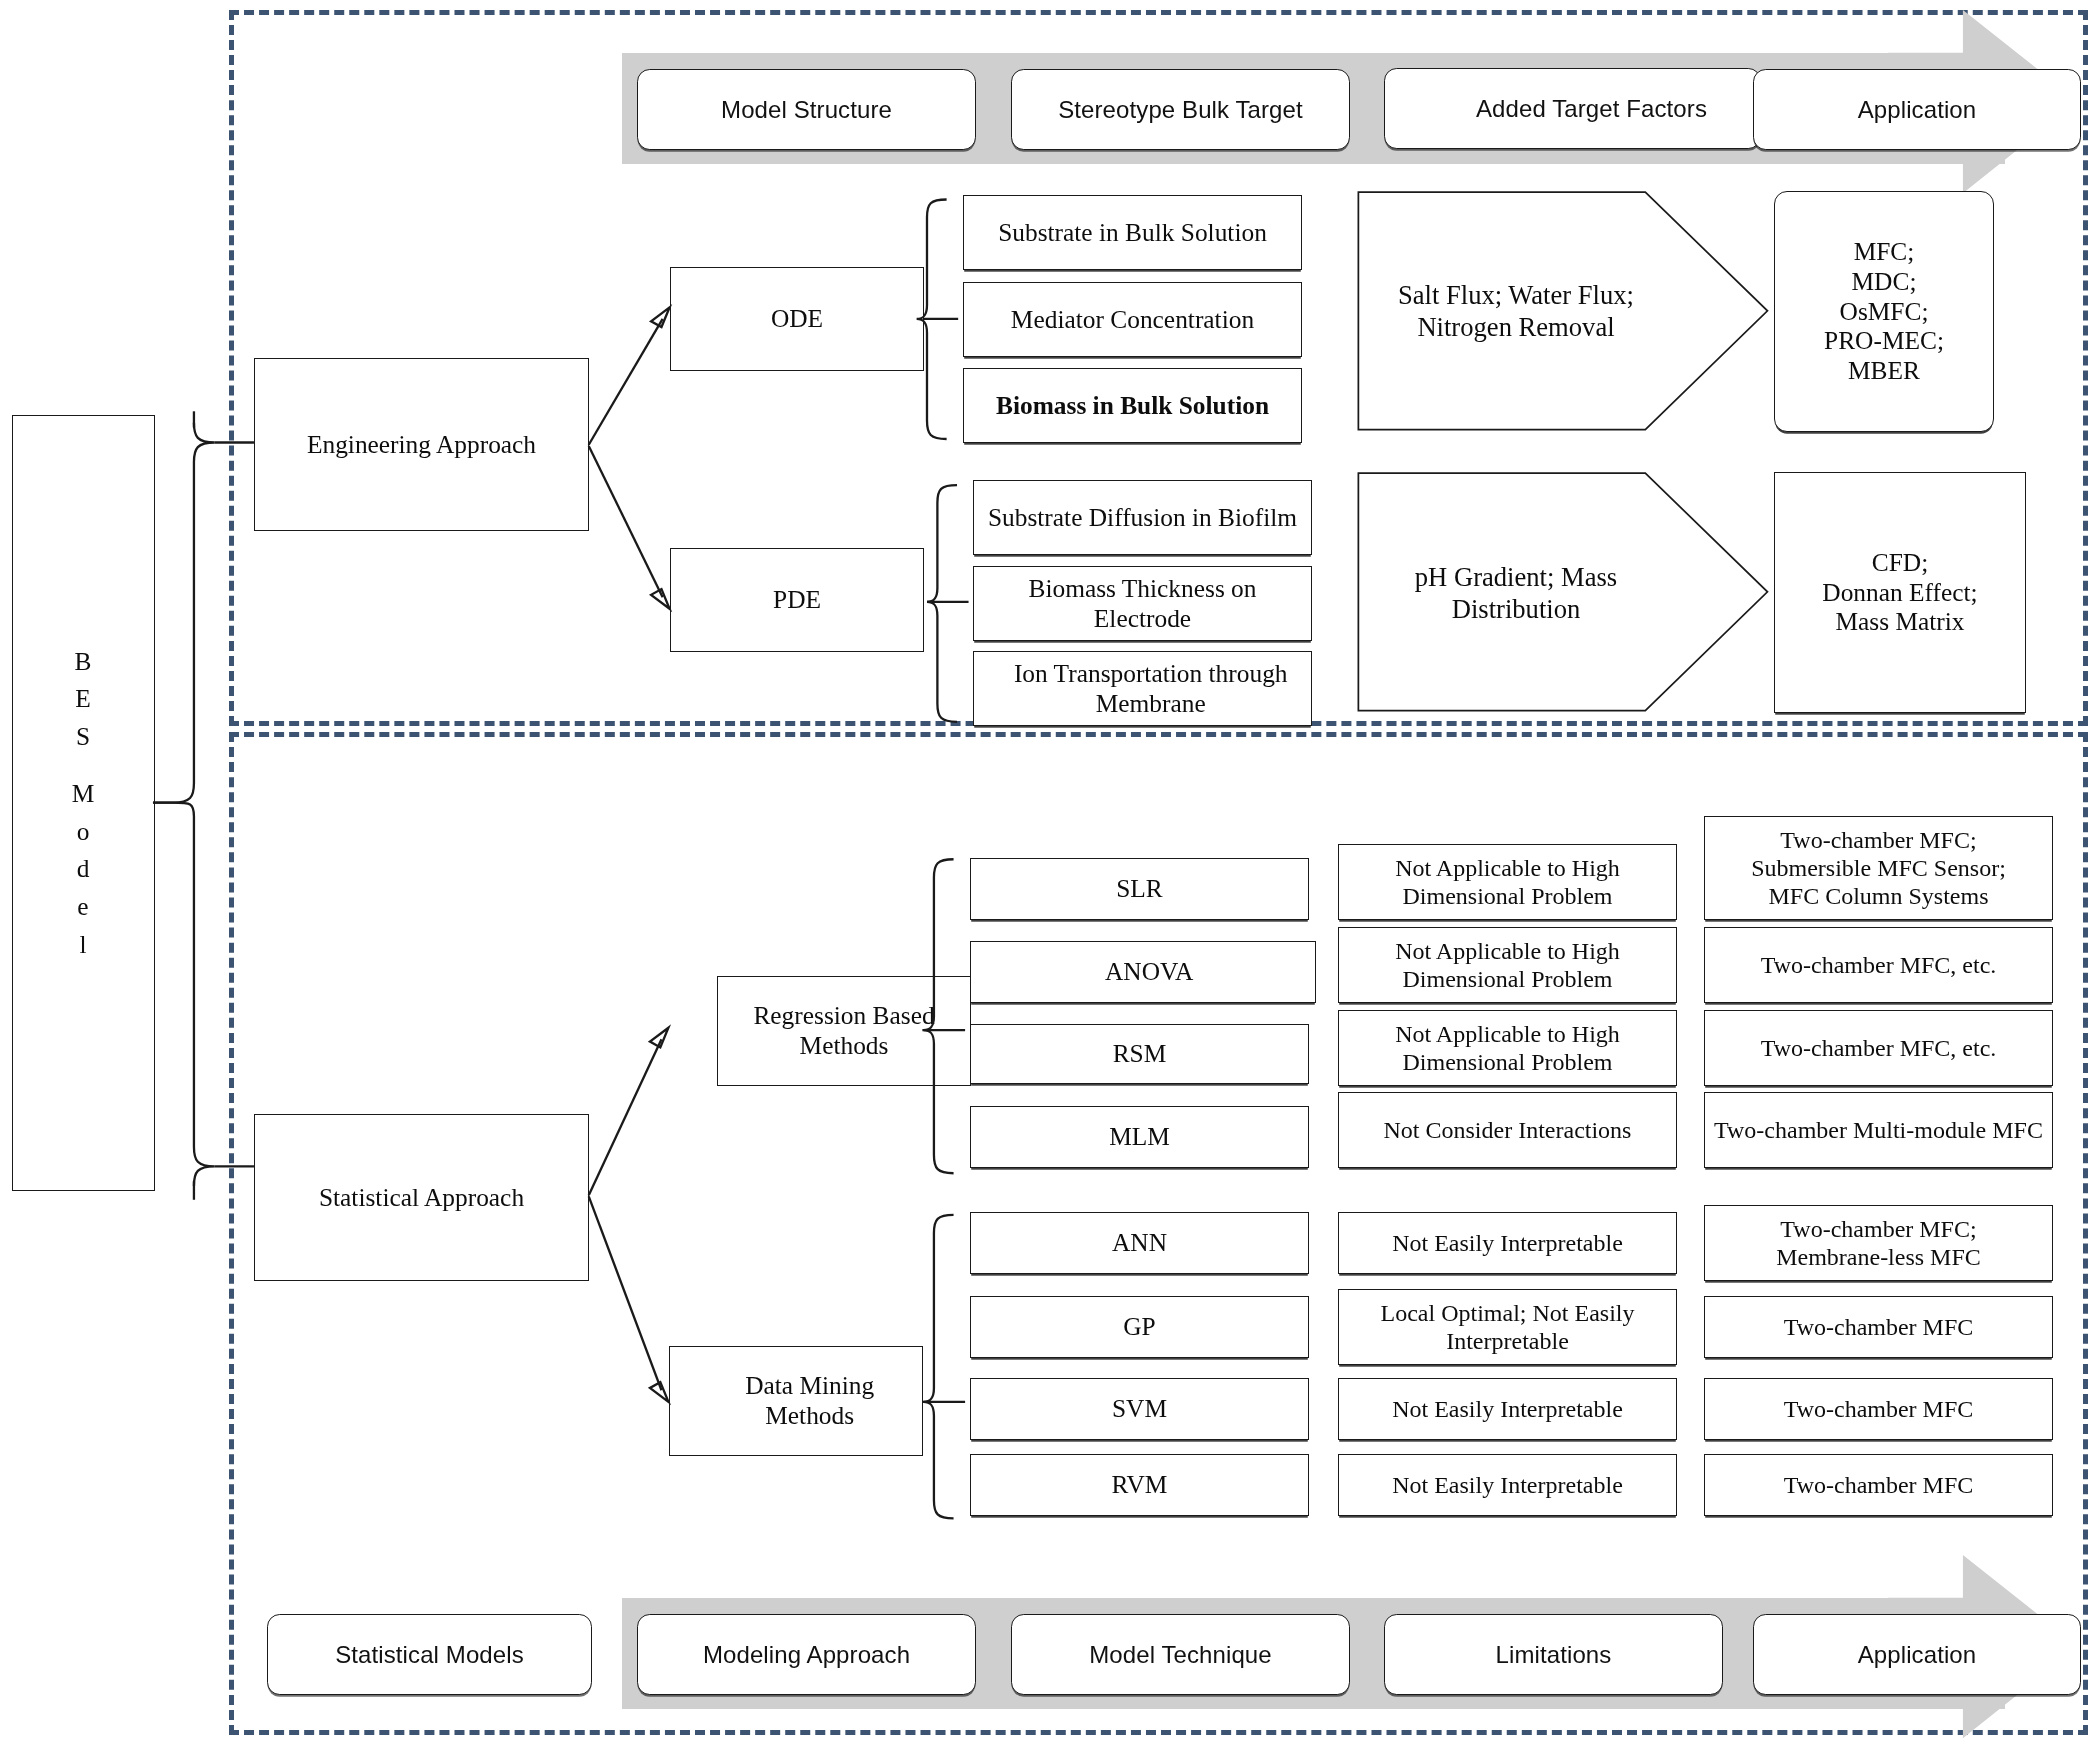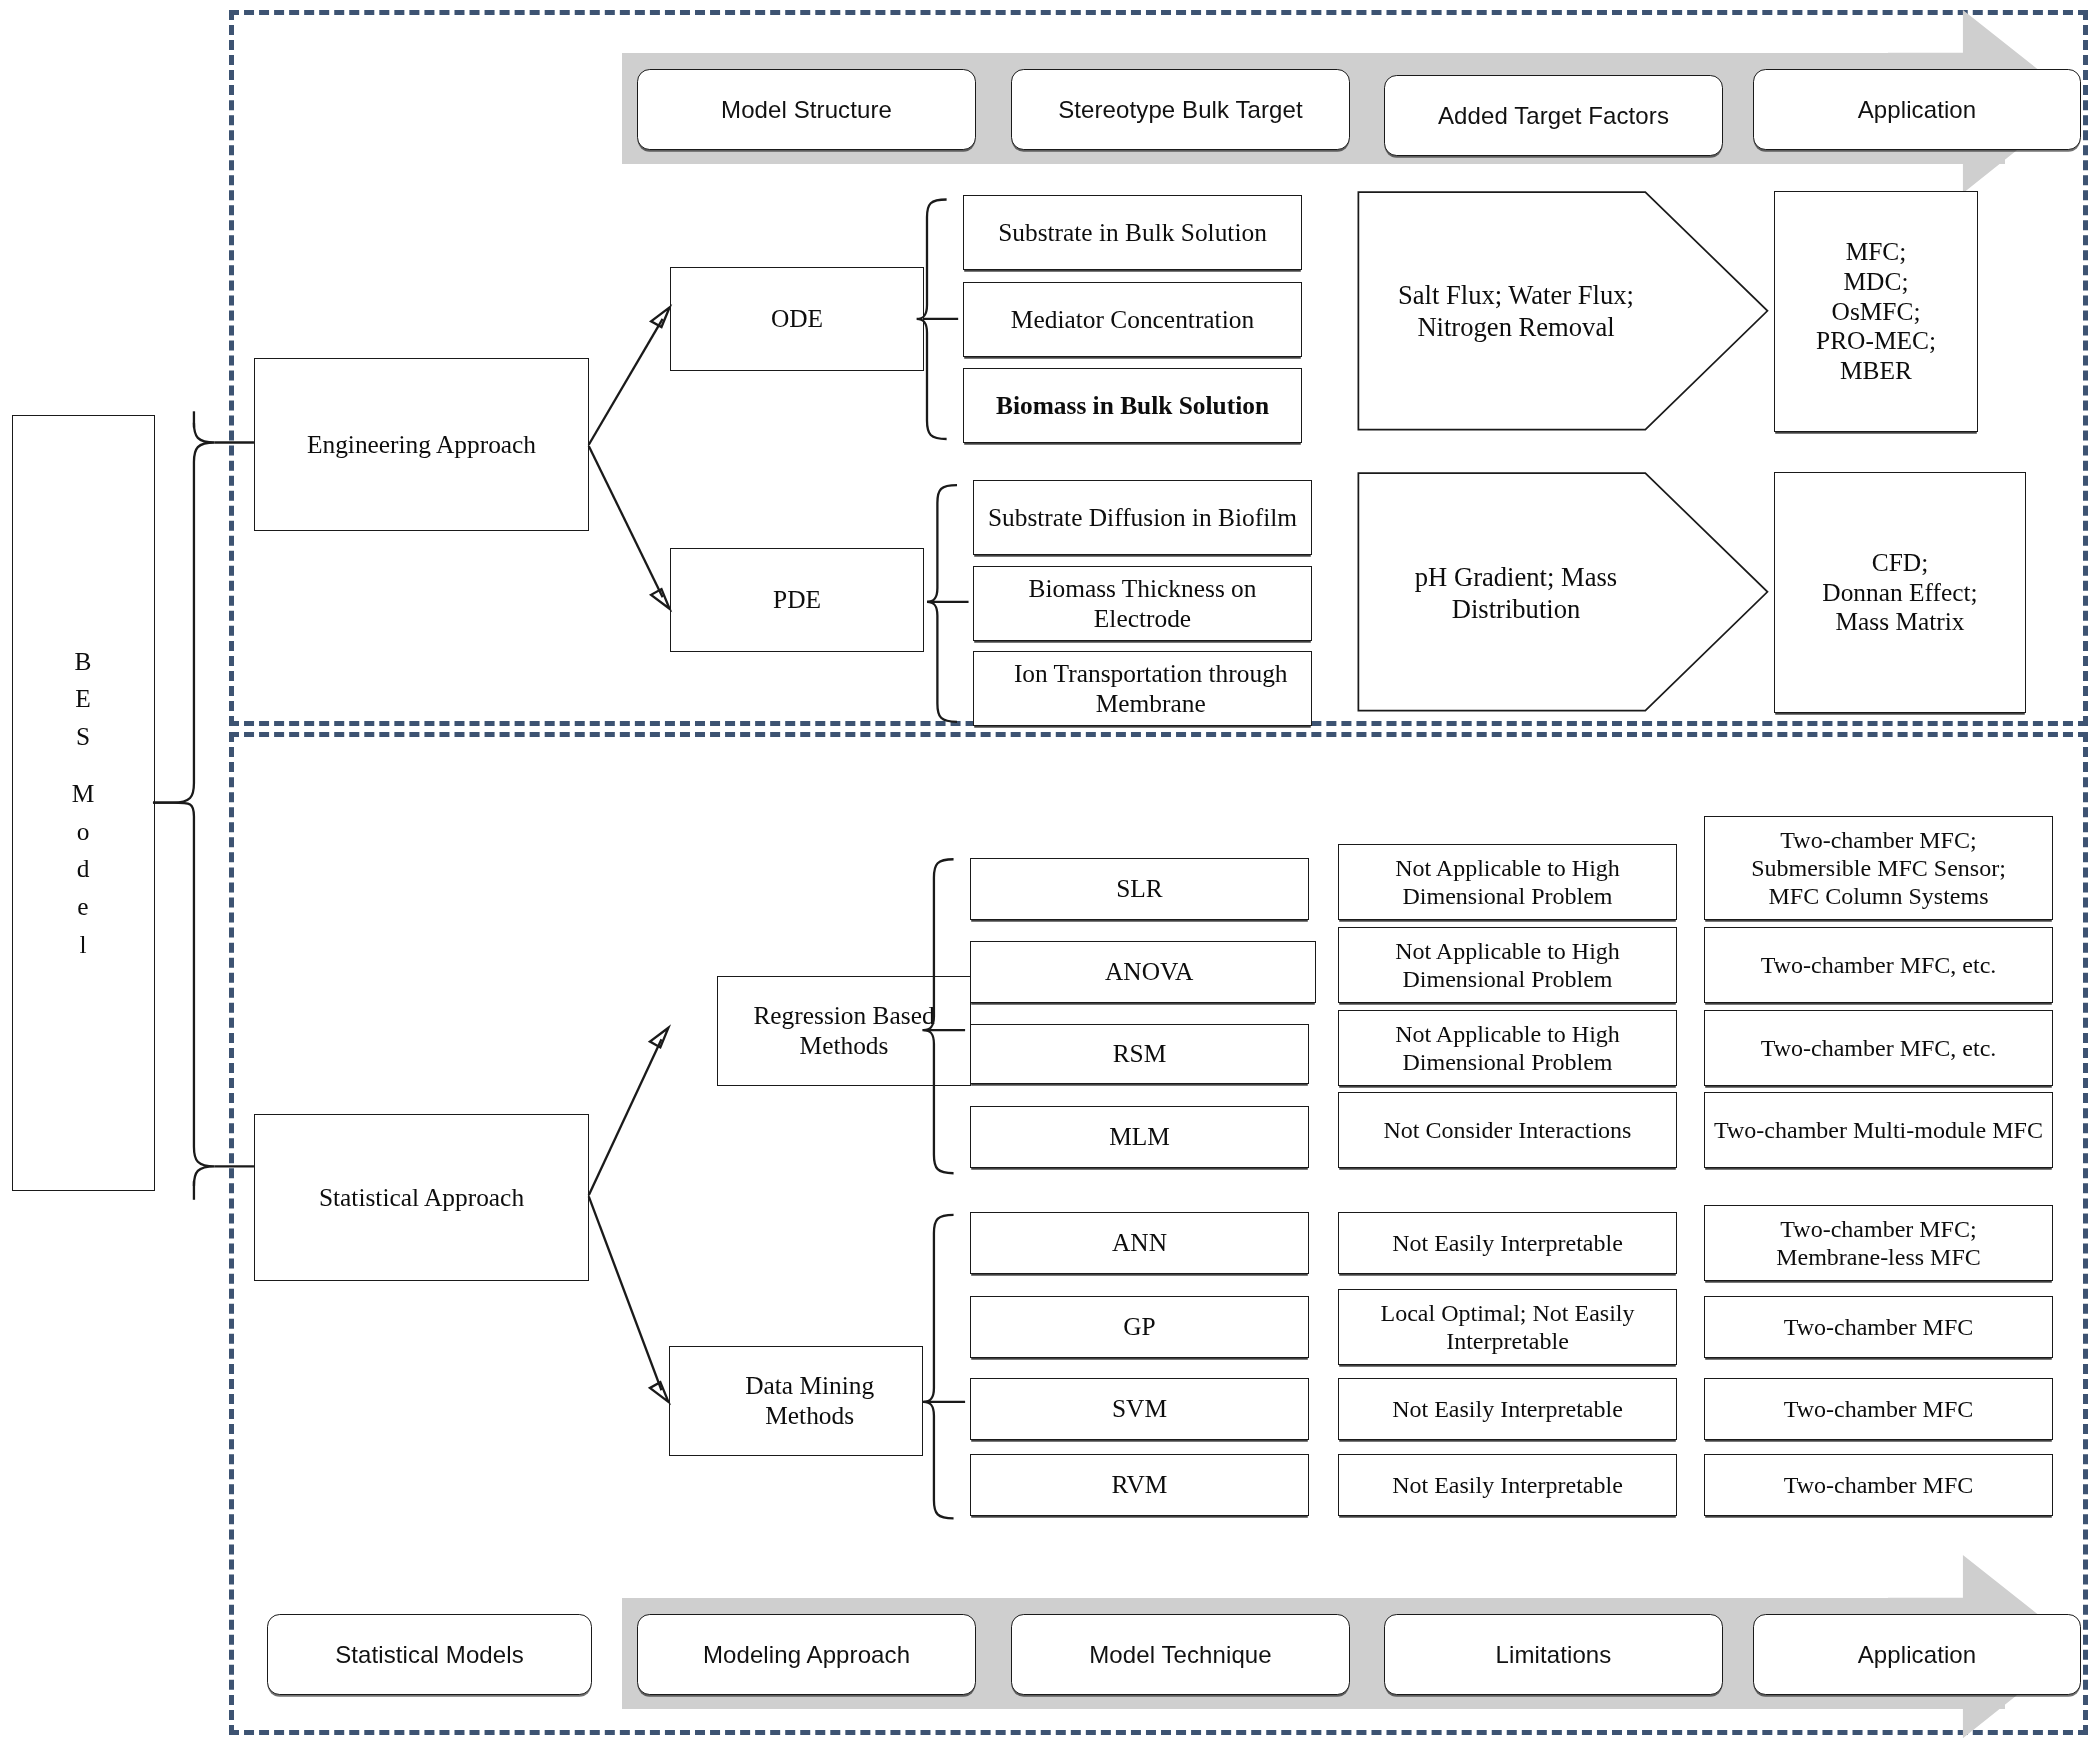--- a/index.html
+++ b/index.html
@@ -60,21 +60,21 @@
 
   <div class="ribbon">
     <div class="bar" style="left:622px;top:1598px;width:1383px;height:111px;"></div>
     <svg width="242" height="196" style="position:absolute;left:1888px;top:1555px;" viewBox="0 0 420 340">
       <polygon points="0,74 130,74 130,0 330,158 130,318 130,246 0,246" fill="#cfcfcf" stroke="none"></polygon>
     </svg>
   </div>
 
   <div class="chip" style="left:637px;top:69px;width:337px;height:79px;">Model Structure</div>
   <div class="chip" style="left:1011px;top:69px;width:337px;height:79px;">Stereotype Bulk Target</div>
-  <div class="chip" style="left:1384px;top:75px;width:337px;height:79px;">Added Target Factors</div>
+  <div class="chip" style="left:1384px;top:68px;width:337px;height:79px;padding-left:38px;">Added Target Factors</div>
   <div class="chip" style="left:1753px;top:69px;width:326px;height:79px;">Application</div>
 
   <div class="chip" style="left:267px;top:1614px;width:323px;height:79px;">Statistical Models</div>
   <div class="chip" style="left:637px;top:1614px;width:337px;height:79px;">Modeling Approach</div>
   <div class="chip" style="left:1011px;top:1614px;width:337px;height:79px;">Model Technique</div>
   <div class="chip" style="left:1384px;top:1614px;width:337px;height:79px;">Limitations</div>
   <div class="chip" style="left:1753px;top:1614px;width:326px;height:79px;">Application</div>
 
   <div class="vbox" style="left:11.5px;top:415px;width:141px;height:774px;">
     <span class="ln">B</span>
@@ -104,21 +104,21 @@
   <svg width="413" height="242" style="position:absolute;left:1357px;top:191px;" viewBox="0 0 716 420">
     <polygon class="pent" points="2,2 500,2 712,208 500,414 2,414"></polygon>
   </svg>
   <div class="pentlabel" style="left:1366px;top:242px;width:300px;height:139px;">Salt Flux; Water Flux; Nitrogen Removal</div>
 
   <svg width="413" height="242" style="position:absolute;left:1357px;top:472px;" viewBox="0 0 716 420">
     <polygon class="pent" points="2,2 500,2 712,208 500,414 2,414"></polygon>
   </svg>
   <div class="pentlabel" style="left:1366px;top:524px;width:300px;height:139px;">pH Gradient; Mass Distribution</div>
 
-  <div class="node dbl" style="left:1774px;top:191px;width:204px;height:241px;white-space:pre-line;">MFC;
+  <div class="node dbl" style="left:1774px;top:191px;width:220px;height:241px;white-space:pre-line;border-radius:13px;">MFC;
 MDC;
 OsMFC;
 PRO-MEC;
 MBER</div>
   <div class="node dbl" style="left:1774px;top:472px;width:252px;height:241px;white-space:pre-line;">CFD;
 Donnan Effect;
 Mass Matrix</div>
 
   <div class="node" style="left:254px;top:1114px;width:335px;height:167px;">Statistical Approach</div>
 

